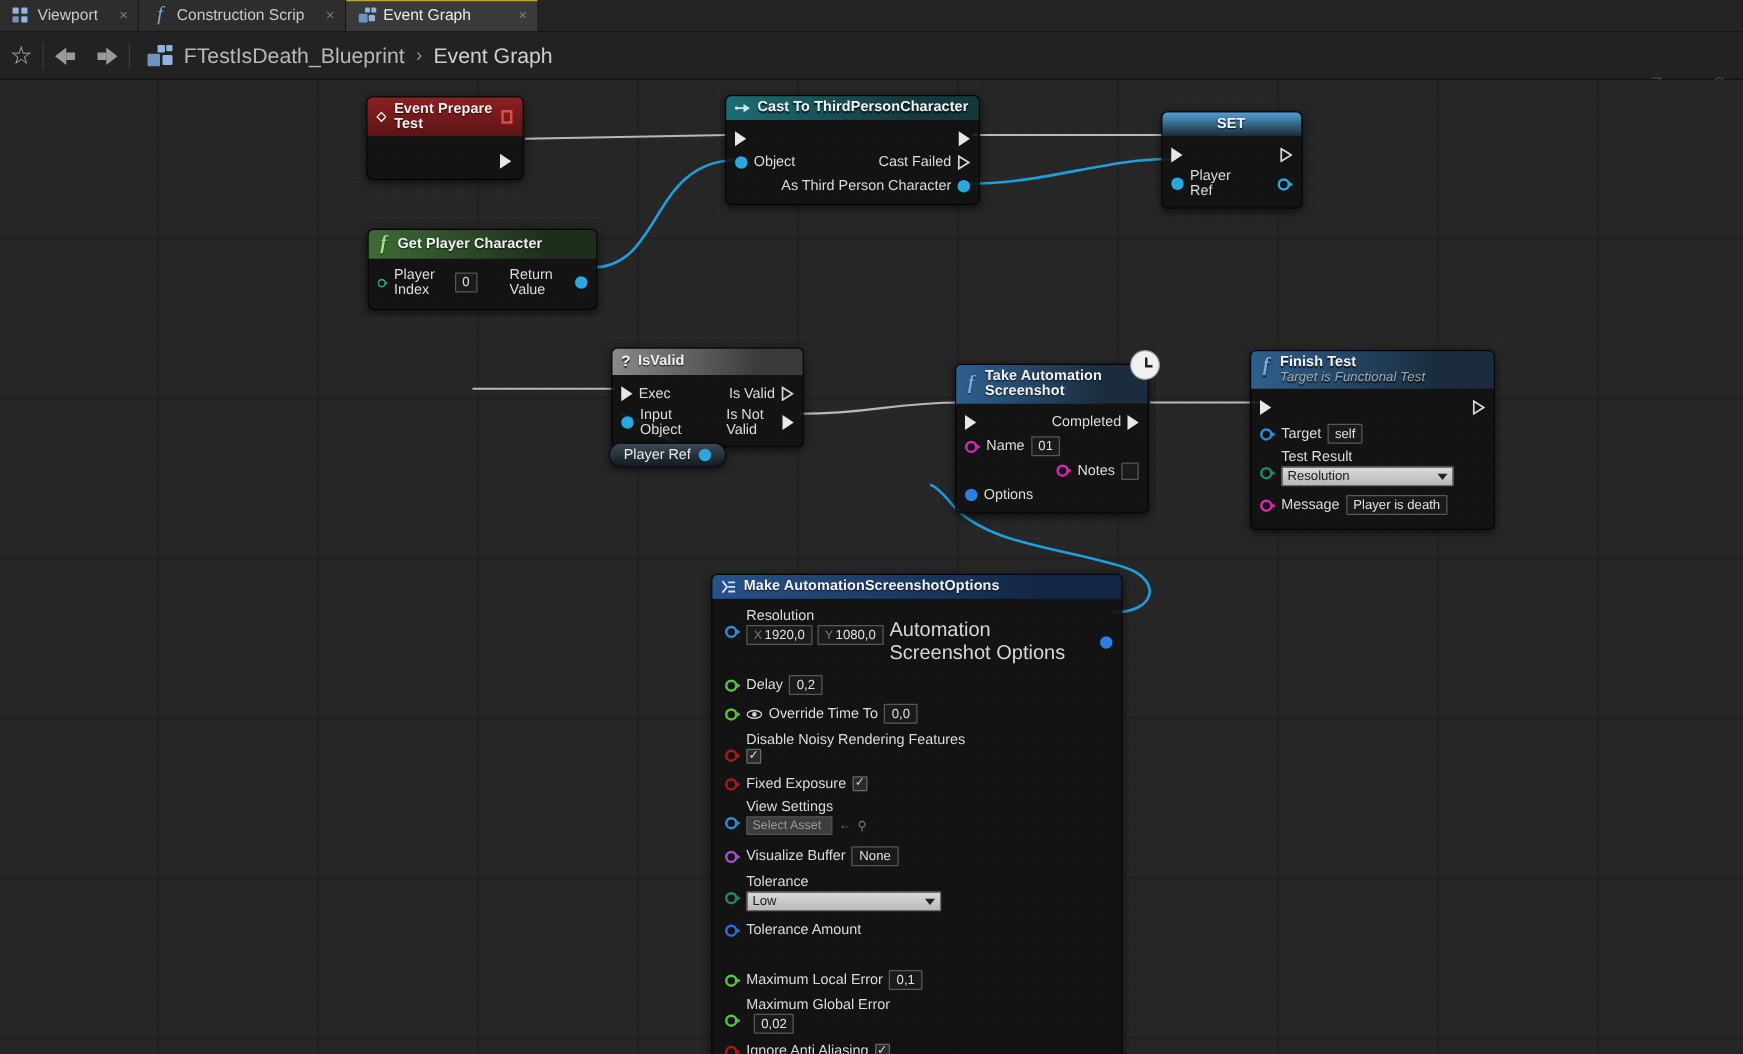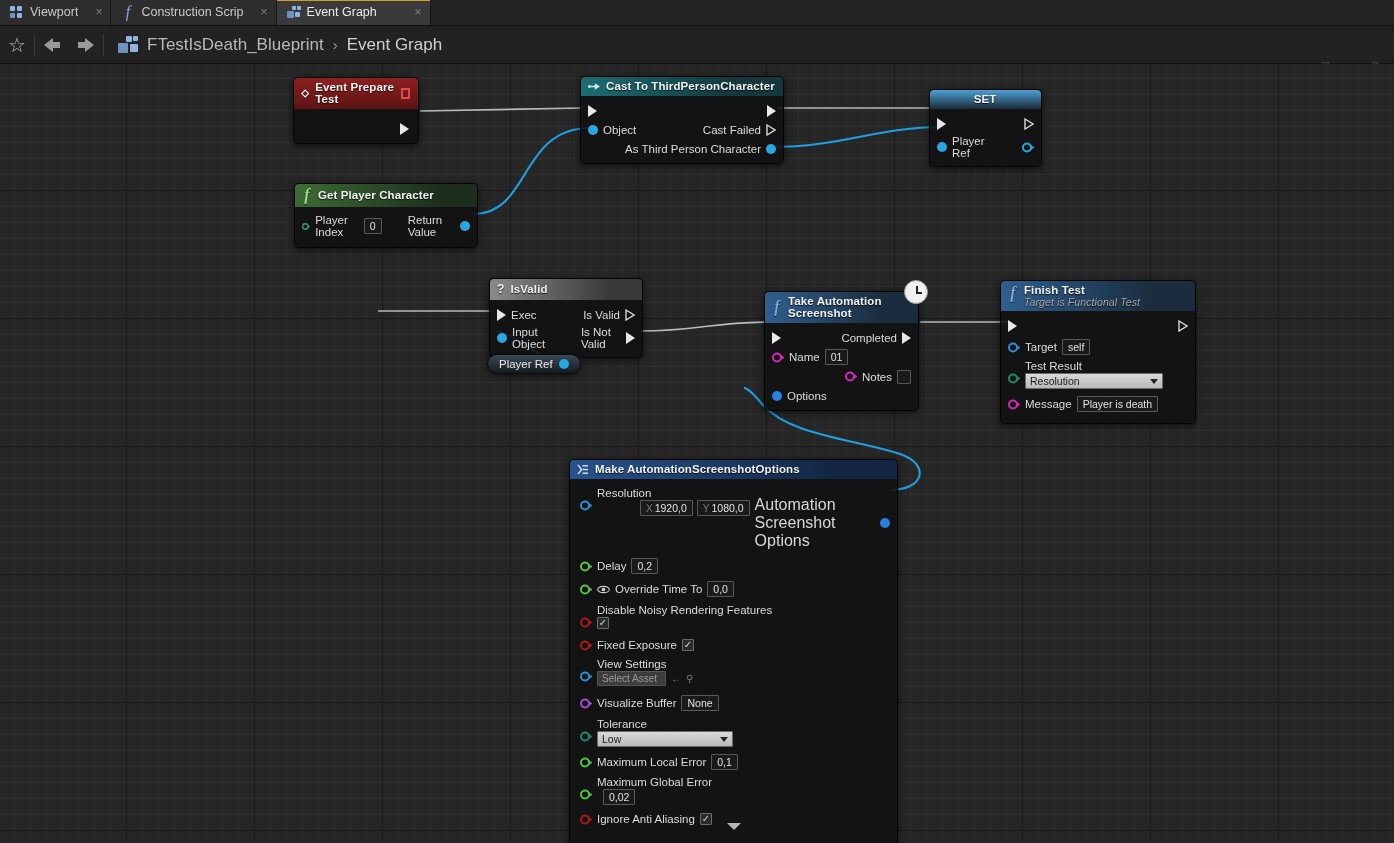--- a/index.html
+++ b/index.html
@@ -493,21 +493,21 @@
       <div class="rowstack" style="padding-left:10px;">
         <span class="pinwrap" style="padding-top:13px;">
           <svg width="12" height="11" viewBox="0 0 12 11">
             <circle cx="5" cy="5.5" r="4" fill="none" stroke="#2a8fd8" stroke-width="2"></circle>
             <path d="M9,4.2 L11.5,5.5 L9,6.8" fill="none" stroke="#2a8fd8" stroke-width="1.3"></path>
           </svg>
         </span>
         <span class="stack" style="flex:1;">
           <span class="cap">Resolution</span>
           <span class="vxy">
-            <span class="vbox" style="min-width:52px;text-align:center;margin-left:43px;">
+            <span class="vbox" style="min-width:52px;text-align:center;">
               <span class="lab">X</span><span>1920,0</span>
             </span>
             <span class="vbox" style="min-width:52px;text-align:left;">
               <span class="lab">Y</span><span>1080,0</span>
             </span>
           </span>
         </span>
         <span class="rgt" style="padding-top:9px;">
           <span>Automation Screenshot Options</span>
           <span class="pin-dot" style="background:#2a7fe0;"></span>
@@ -597,29 +597,38 @@
 
       <div class="rowstack" style="padding-left:10px;padding-top:6px;">
         <span class="pinwrap" style="padding-top:13px;">
           <svg width="12" height="11" viewBox="0 0 12 11">
             <circle cx="5" cy="5.5" r="4" fill="none" stroke="#1d8a6e" stroke-width="2"></circle>
             <path d="M9,4.2 L11.5,5.5 L9,6.8" fill="none" stroke="#1d8a6e" stroke-width="1.3"></path>
           </svg>
         </span>
         <span class="stack">
           <span class="cap">Tolerance</span>
-          <span class="combo" style="width:136px;">
+          <span class="combo" style="width:156px;">
             <span>Low</span>
             <span class="car"></span>
           </span>
         </span>
       </div>
 
-
-      <div class="row" style="padding-left:10px;padding-top:5px;">
+      <div class="row" style="padding-left:10px;padding-top:7px;">
+        <span class="lft">
+          <svg width="12" height="11" viewBox="0 0 12 11">
+            <circle cx="5" cy="5.5" r="4" fill="none" stroke="#2a6fd8" stroke-width="2"></circle>
+            <path d="M9,4.2 L11.5,5.5 L9,6.8" fill="none" stroke="#2a6fd8" stroke-width="1.3"></path>
+          </svg>
+          <span>Tolerance Amount</span>
+        </span>
+      </div>
+
+      <div class="row" style="padding-left:10px;padding-top:5px;margin-top:20px;">
         <span class="lft">
           <svg width="12" height="11" viewBox="0 0 12 11">
             <circle cx="5" cy="5.5" r="4" fill="none" stroke="#54c441" stroke-width="2"></circle>
             <path d="M9,4.2 L11.5,5.5 L9,6.8" fill="none" stroke="#54c441" stroke-width="1.3"></path>
           </svg>
           <span>Maximum Local Error</span>
           <span class="vbox">0,1</span>
         </span>
       </div>
 

